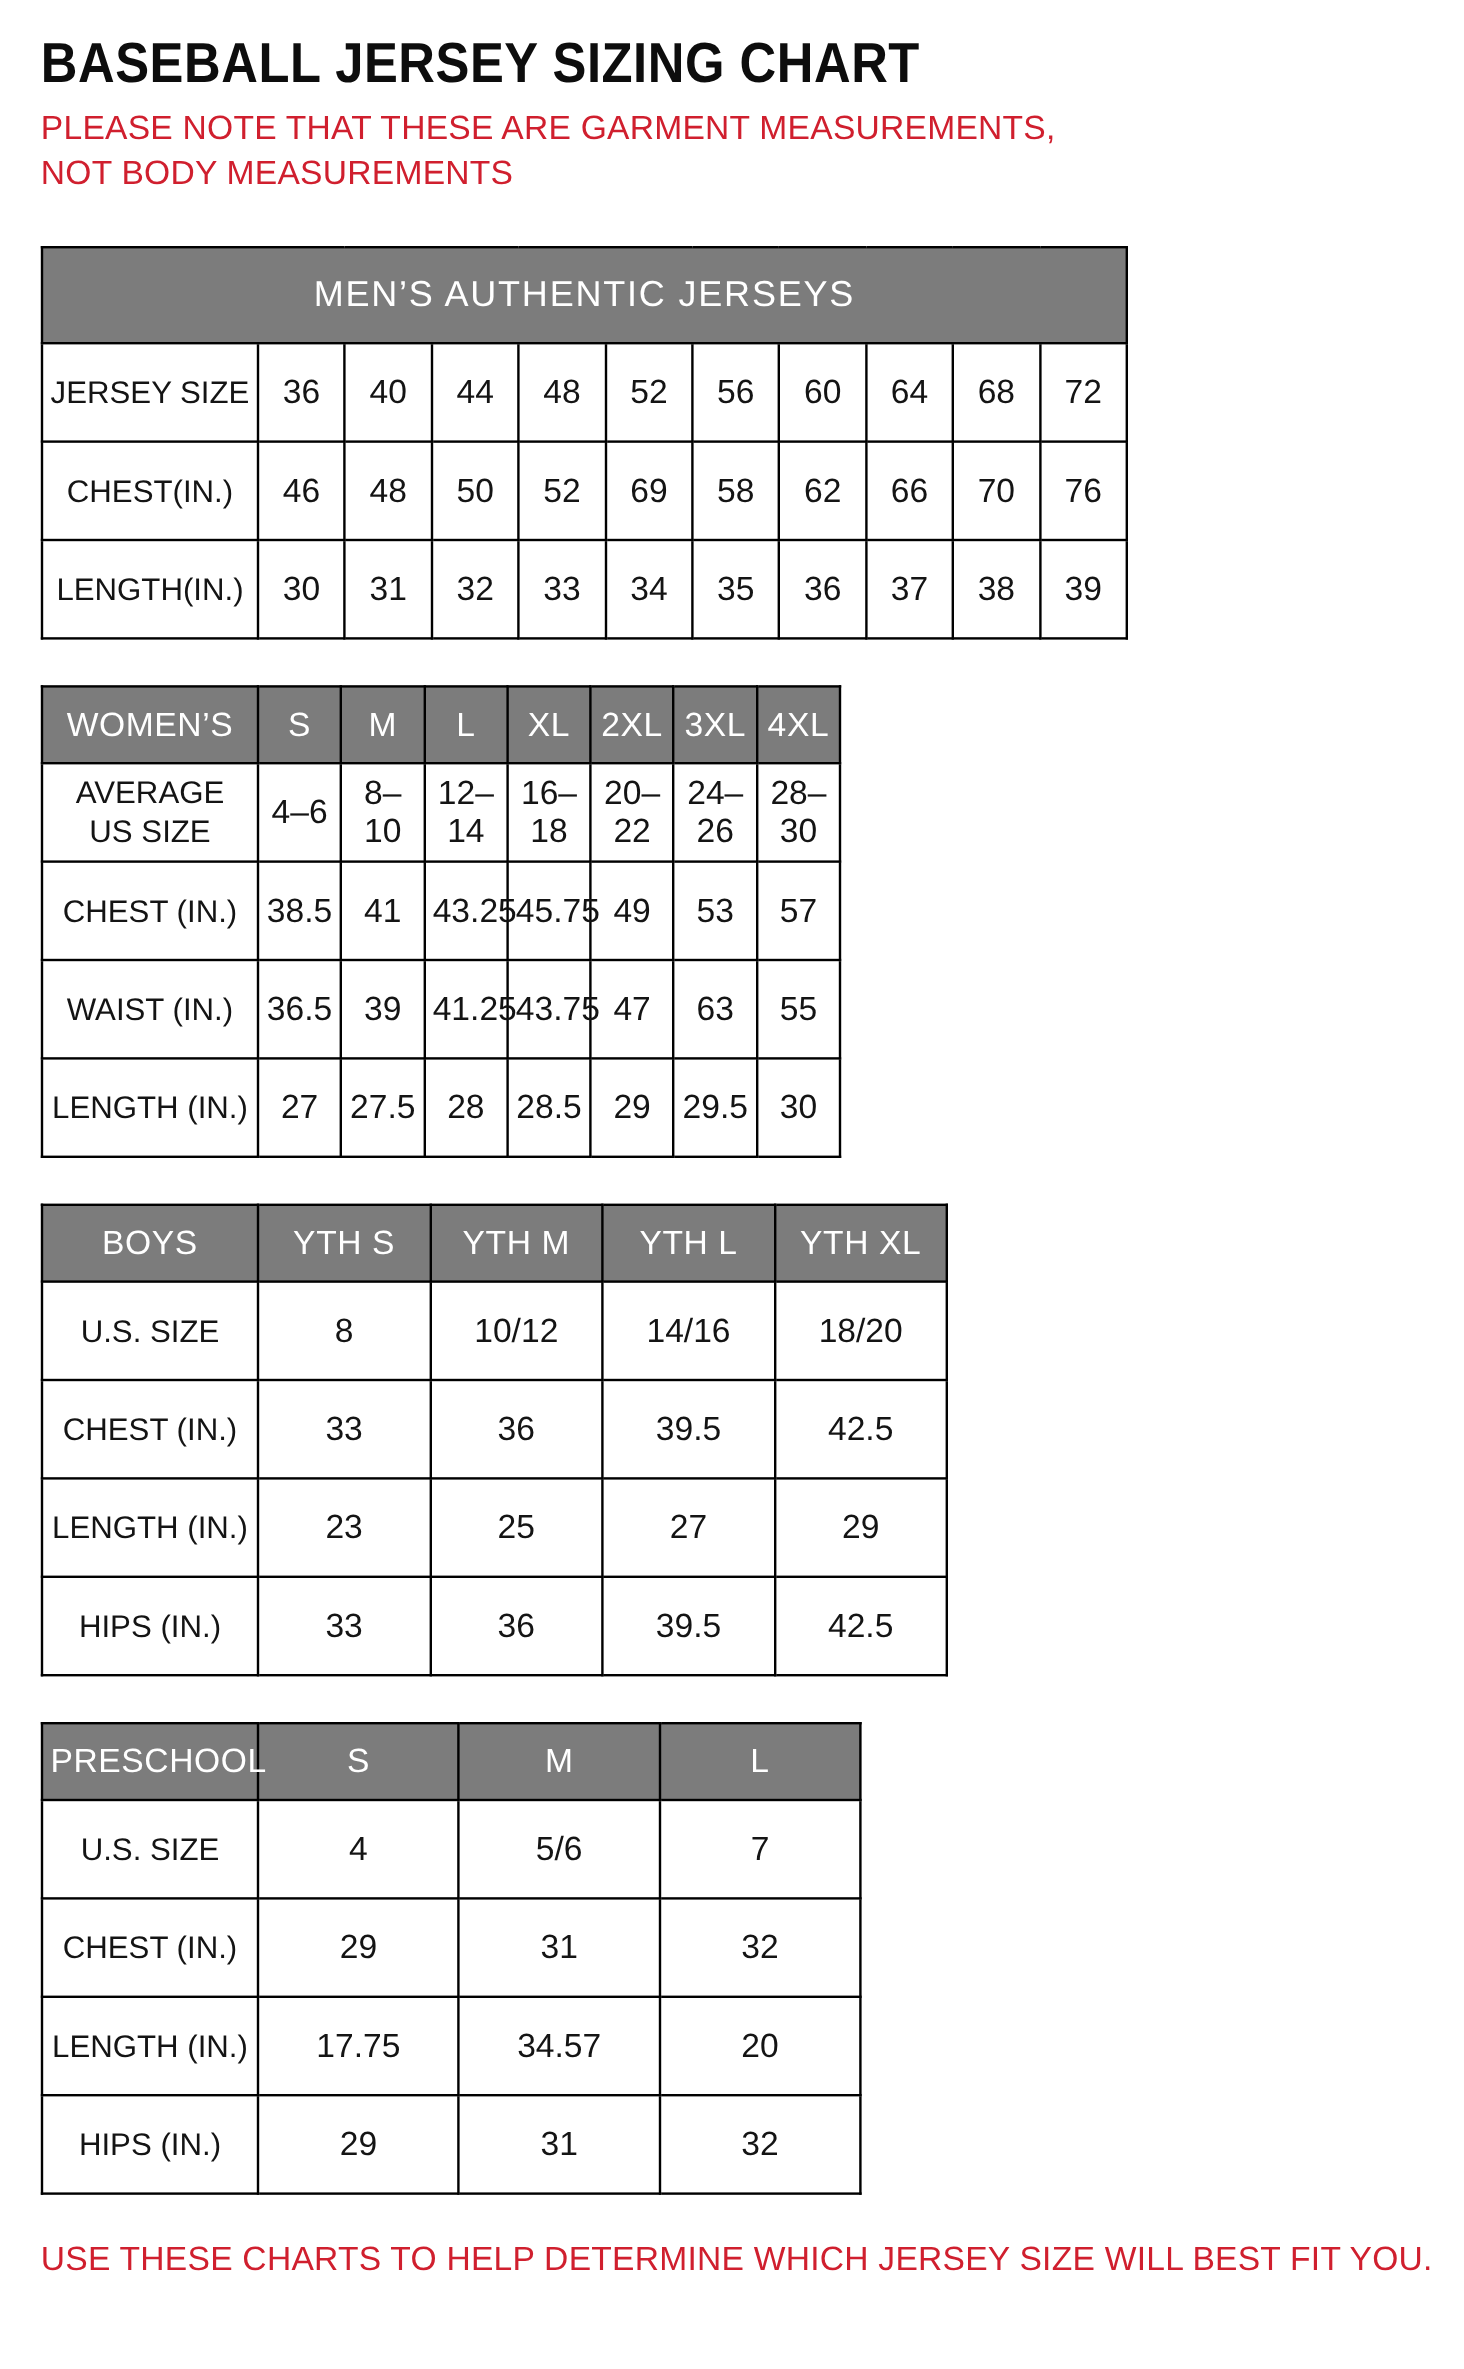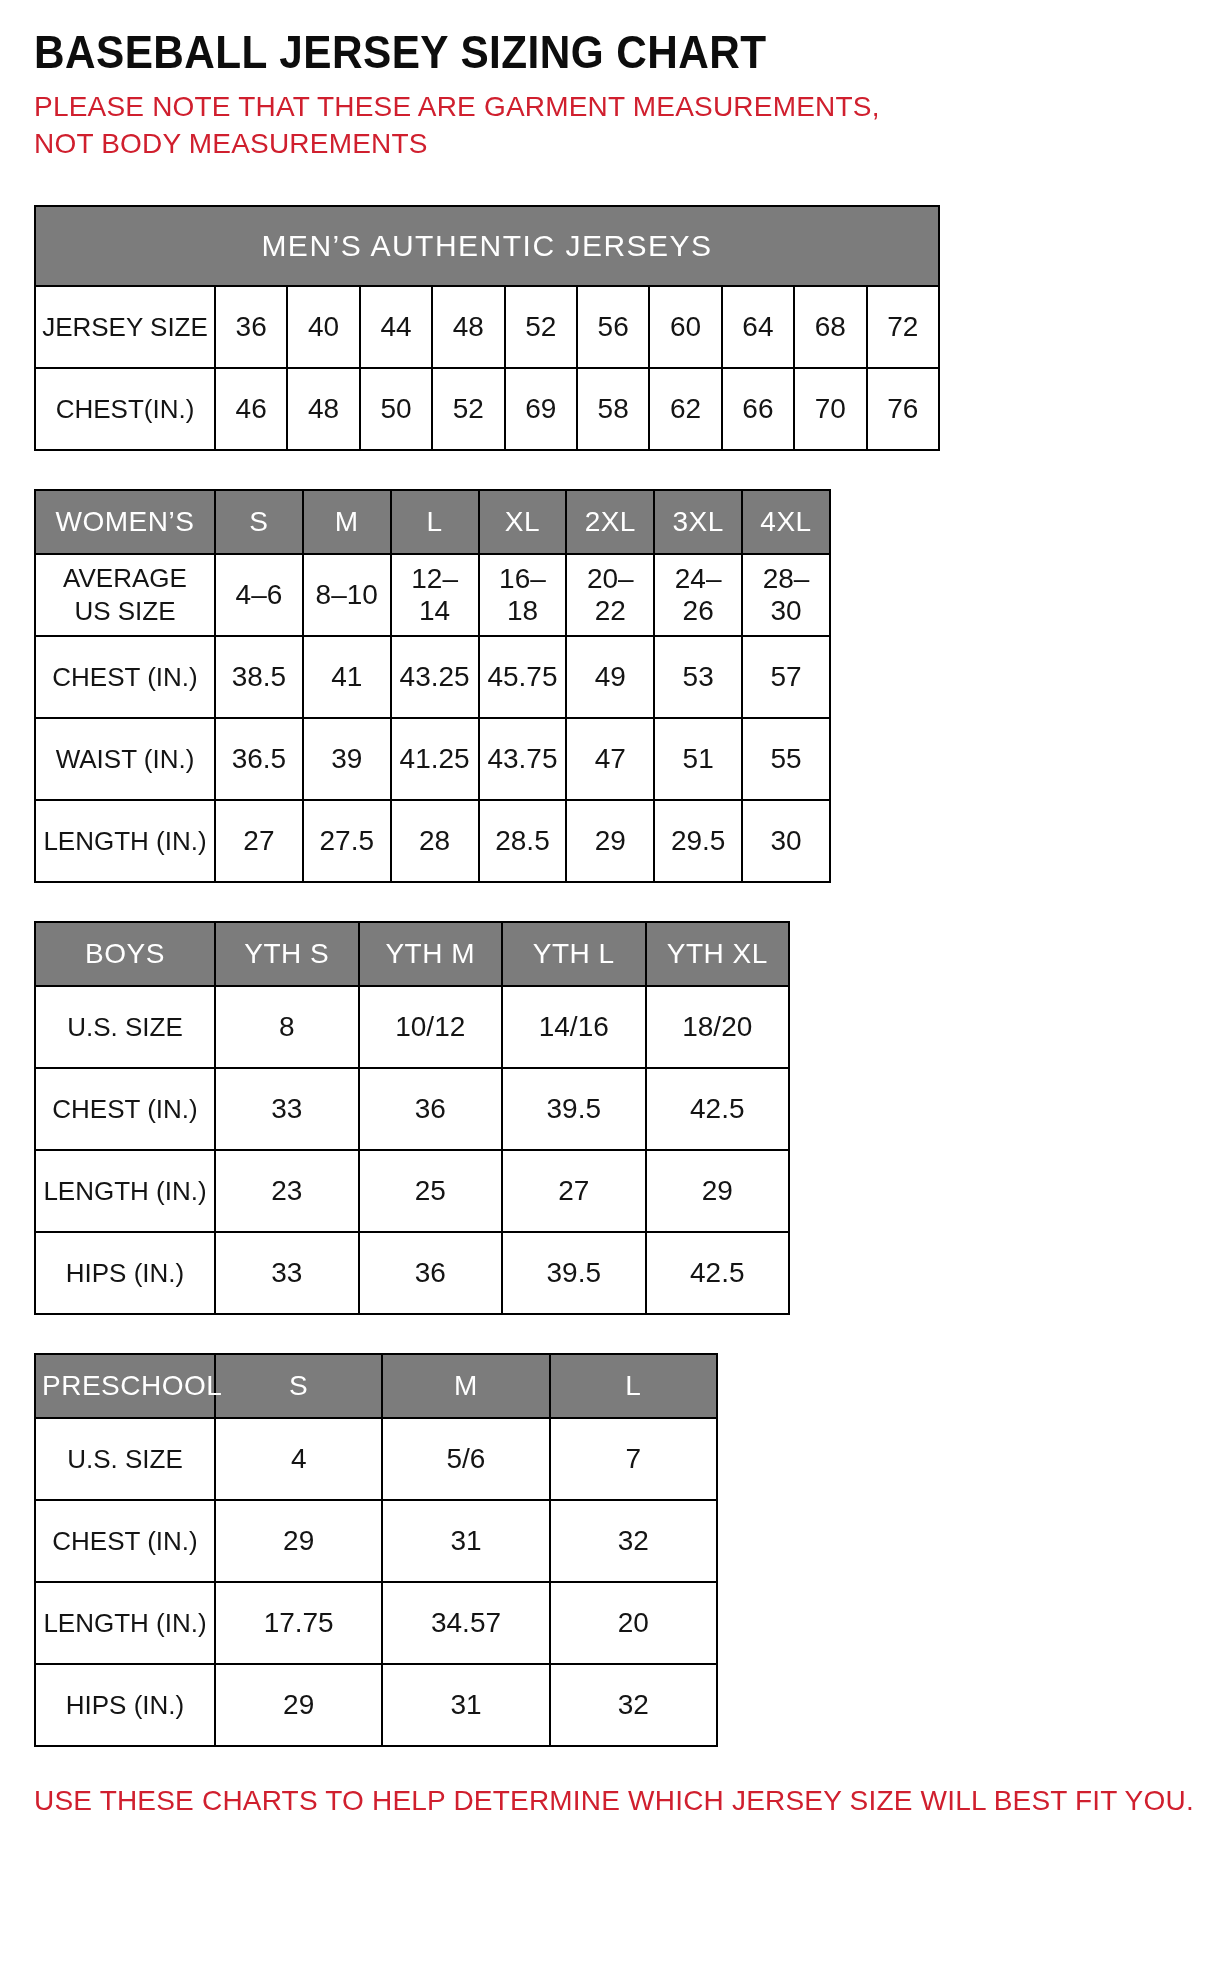--- a/index.html
+++ b/index.html
@@ -35,21 +35,21 @@
     line-height:1.32;
     color:var(--red);
     letter-spacing:0.2px;
   }
   table.size-table{
     border-collapse:collapse;
     table-layout:fixed;
     margin:0 0 38px 0;
   }
   #mens{width:906px;}
-  #womens{width:797px;}
+  #womens{width:667px;}
   #boys{width:756px;}
   #preschool{width:684px;}
   table.size-table th, table.size-table td{
     border:2px solid var(--border);
     text-align:center;
     vertical-align:middle;
     padding:4px 6px;
     box-sizing:border-box;
     font-weight:400;
   }
@@ -131,20 +131,33 @@
           <td class="data-cell">48</td>
           <td class="data-cell">50</td>
           <td class="data-cell">52</td>
           <td class="data-cell">69</td>
           <td class="data-cell">58</td>
           <td class="data-cell">62</td>
           <td class="data-cell">66</td>
           <td class="data-cell">70</td>
           <td class="data-cell">76</td>
         </tr>
+        <tr class="data-row">
+          <th class="row-label">LENGTH(IN.)</th>
+          <td class="data-cell">30</td>
+          <td class="data-cell">31</td>
+          <td class="data-cell">32</td>
+          <td class="data-cell">33</td>
+          <td class="data-cell">34</td>
+          <td class="data-cell">35</td>
+          <td class="data-cell">36</td>
+          <td class="data-cell">37</td>
+          <td class="data-cell">38</td>
+          <td class="data-cell">39</td>
+        </tr>
       </tbody>
     </table>
   <table id="womens" class="size-table">
       <colgroup>
         <col style="width: 180px;">
         <col>
         <col>
         <col>
         <col>
         <col>
@@ -182,21 +195,21 @@
           <td class="data-cell">53</td>
           <td class="data-cell">57</td>
         </tr>
         <tr class="data-row">
           <th class="row-label">WAIST (IN.)</th>
           <td class="data-cell">36.5</td>
           <td class="data-cell">39</td>
           <td class="data-cell">41.25</td>
           <td class="data-cell">43.75</td>
           <td class="data-cell">47</td>
-          <td class="data-cell">51</td>
+          <td class="data-cell">63</td>
           <td class="data-cell">55</td>
         </tr>
         <tr class="data-row">
           <th class="row-label">LENGTH (IN.)</th>
           <td class="data-cell">27</td>
           <td class="data-cell">27.5</td>
           <td class="data-cell">28</td>
           <td class="data-cell">28.5</td>
           <td class="data-cell">29</td>
           <td class="data-cell">29.5</td>

